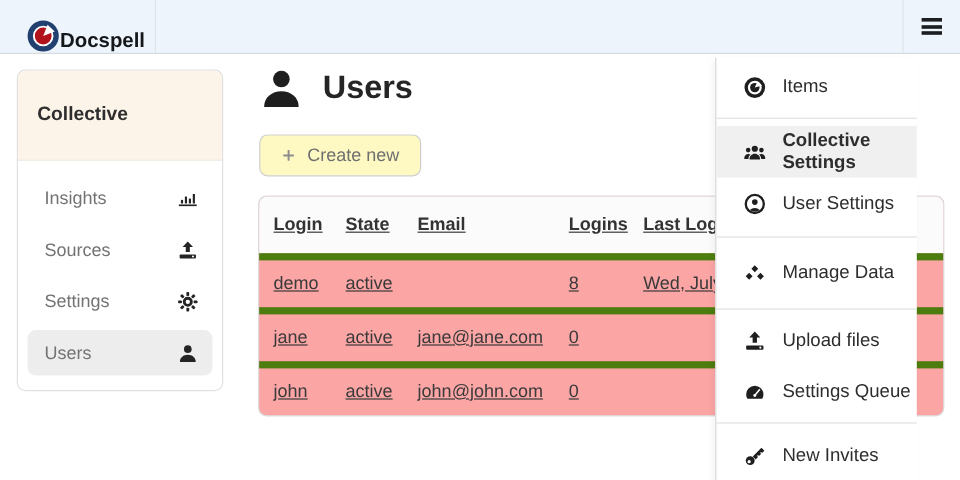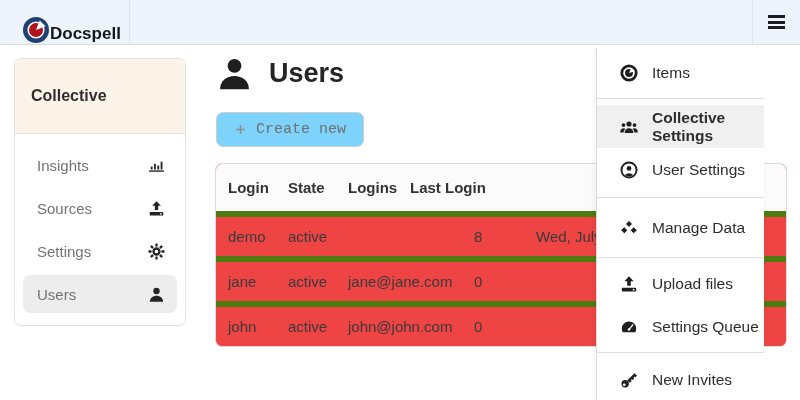--- a/index.html
+++ b/index.html
@@ -31,27 +31,27 @@
   .side-item.active { background:#ededed; }
   .ic { display:block; }
   .side-item .ic { width:17px; height:17px; color:#242424; }
 
   
   .main-title { position:absolute; left:216px; top:55px; display:flex; align-items:center; gap:16px; }
   .main-title .ic-big { width:37px; height:37px; color:#1e1e1e; }
   .main-title h1 { margin:0; font-size:27px; font-weight:700; color:#252525; }
 
   .create-btn { position:absolute; left:216px; top:112px; display:flex; align-items:center; gap:9px;
-                height:35px; padding:0 17px; background:#7dd3fc; border:1px solid #cfcfcf;
+                height:35px; padding:0 17px; background:#fef9c3; border:1px solid #cfcfcf;
                 border-radius:7px; font-size:15px; color:#6f6f6f; cursor:pointer;
-                font-family:Liberation Mono, monospace; }
+                font-family:Liberation Sans, sans-serif; }
   .create-btn .ic { width:13px; height:13px; color:#8d8d8d; }
 
-  .users-table { position:absolute; left:215px; top:163px; width:570px; background:#ef4444;
-                 border:1px solid #dcdcdc; border-radius:7px; font-size:15px; color:#3a3a3a; }
+  .users-table { position:absolute; left:215px; top:163px; width:570px; background:#fca5a5;
+                 border:1px solid #dcdcdc; border-radius:7px; font-size:15px; color:#3a3a3a;text-decoration:underline; }
   .t-row { display:flex; align-items:center; height:45px; padding-left:12px;
            border-top:6px solid #4d7c0f; box-sizing:border-box; cursor:pointer; }
   .t-head { height:47px; border-top:none; font-weight:700; color:#333; background:#fbfbfc;
             border-radius:6px 6px 0 0; cursor:default; }
   .c0 { width:60px; } .c1 { width:60px; } .c2 { width:126px; } .c3 { width:62px; } .c4 { flex:1; }
 
   
   .menu { position:absolute; left:596px; top:48px; width:168px; height:355px; background:#fff;
           border-left:1px solid #d8d8d8; box-shadow:-2px 2px 6px rgba(0,0,0,.05);
           box-sizing:border-box; z-index:5; }
@@ -199,20 +199,21 @@
     <svg class="ic" viewBox="0 0 16 16">
         <use href="#i-plus"></use>
       </svg>
     <span>Create new</span>
   </button>
 
   <div class="users-table">
     <div class="t-row t-head">
       <span class="c0">Login</span>
       <span class="c1">State</span>
+      <span class="c2">Email</span>
       <span class="c3">Logins</span>
       <span class="c4">Last Login</span>
     </div>
     <div class="t-row">
       <span class="c0">demo</span>
       <span class="c1">active</span>
       <span class="c2"></span>
       <span class="c3">8</span>
       <span class="c4">Wed, July</span>
     </div>

